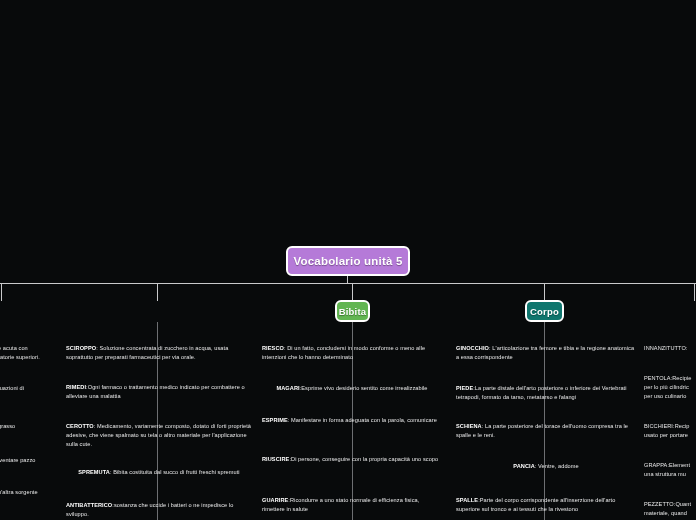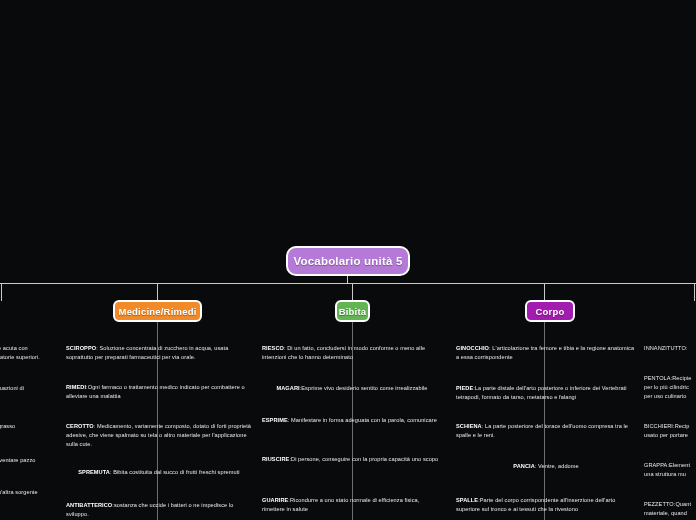--- a/index.html
+++ b/index.html
@@ -43,31 +43,30 @@
     letter-spacing: .2px;
     text-shadow: 0 1px 1px rgba(0,0,0,.35);
   }
   #root-node {
     left: 286px;
     top: 246px;
     width: 124px;
     height: 30px;
     background: #b57ad8;
     font-size: 11.5px;
-    border-radius: 10px;
   }
   .cat-node {
     top: 300px;
     height: 22px;
     font-size: 9.5px;
     border-width: 2px;
   }
   #cat-medicine { left: 113px; width: 89px; background: #f18a28; }
   #cat-verbi    { left: 335px; width: 35px; background: #62b552; }
-  #cat-corpo    { left: 525px; width: 50px; background: #a21caf; }
+  #cat-corpo    { left: 525px; width: 39px; background: #0f766e; }
 
   
   .leaf {
     position: absolute;
     box-sizing: border-box;
     font-size: 5.6px;
     line-height: 1.62;
     color: #e9e9ea;
     letter-spacing: .08px;
   }
@@ -101,23 +100,20 @@
   <div class="conn v" style="left:694px; top:284px; height:17px;"></div>
 
   <div class="conn v dim" style="left:157px; top:322px; height:198px;"></div>
   <div class="conn v dim" style="left:352px; top:322px; height:198px;"></div>
   <div class="conn v dim" style="left:544px; top:322px; height:198px;"></div>
 
   <div class="node" id="root-node">
     <span>Vocabolario unità 5</span>
   </div>
 
-  <div class="node cat-node" id="cat-medicine">
-    <span>Medicine/Rimedi</span>
-  </div>
   <div class="node cat-node" id="cat-verbi">
     <span>Bibita</span>
   </div>
   <div class="node cat-node" id="cat-corpo">
     <span>Corpo</span>
   </div>
 
   <div class="leaf col-cut-left" style="top:344px;">e acuta con<br>ratorie superiori.</div>
   <div class="leaf col-cut-left" style="top:384px;">tuazioni di</div>
   <div class="leaf col-cut-left" style="top:422px;">grasso</div>

